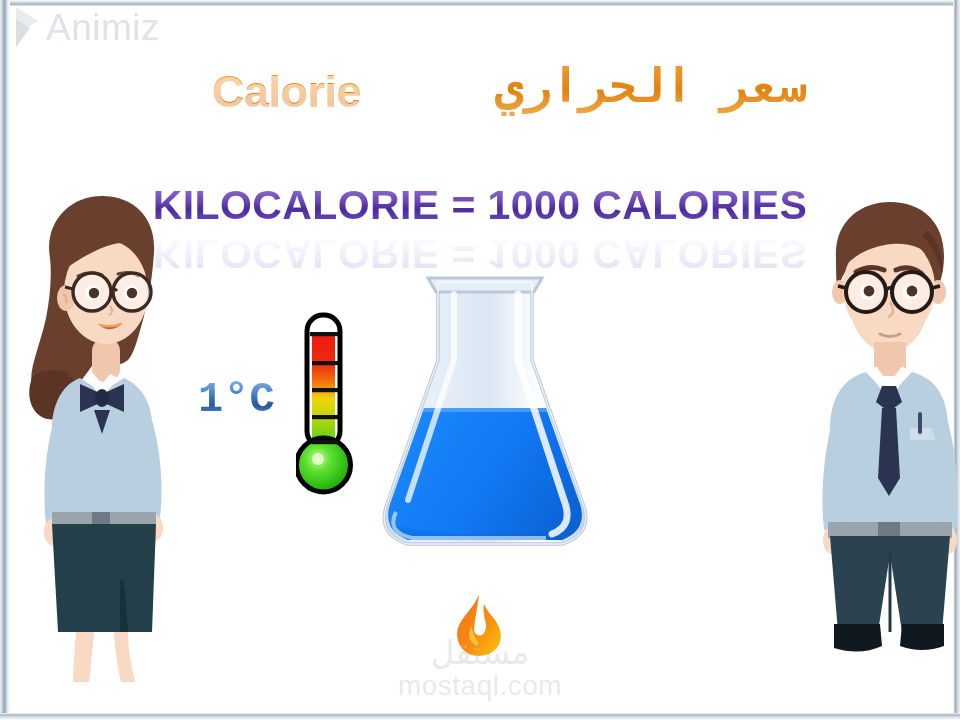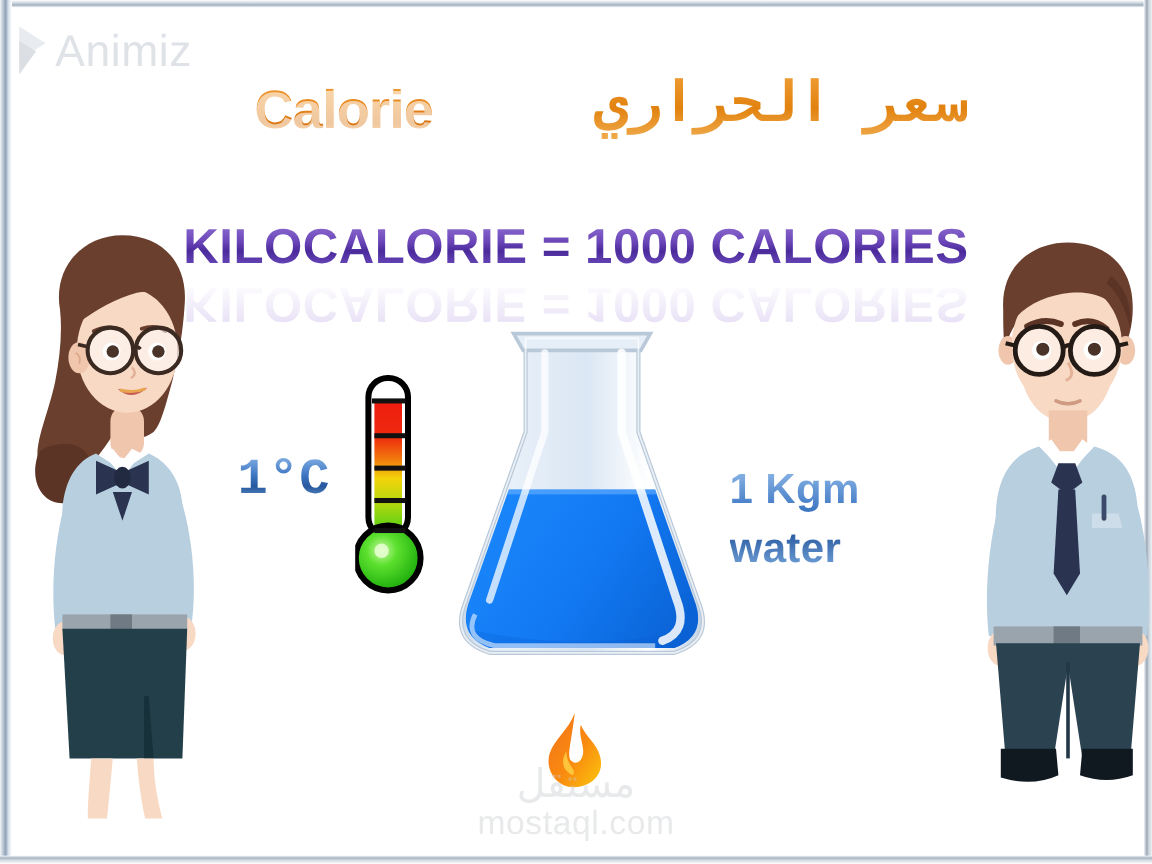--- a/index.html
+++ b/index.html
@@ -20,21 +20,21 @@
     background:linear-gradient(to right,#f2f5f8 0%,#c3cdd8 22%,#8fa4ba 46%,#dfe6ee 74%,#ffffff 100%);}
   .frame-right{right:0;top:0;width:7px;height:720px;
     background:linear-gradient(to left,#eef2f6 0%,#c8d1da 40%,#9aa8b6 62%,#ffffff 100%);}
   .frame-top{left:0;top:0;width:960px;height:6px;
     background:linear-gradient(to bottom,#ffffff 0%,#c9d2db 45%,#9fb0c0 70%,#eef2f6 100%);}
   .frame-bottom{left:0;bottom:0;width:960px;height:7px;
     background:linear-gradient(to top,#ffffff 0%,#d4dbe2 45%,#a9b6c3 72%,#f3f6f9 100%);}
 
   
   #animiz{
-    position:absolute;left:14px;top:20px;
+    position:absolute;left:14px;top:5px;
     display:flex;align-items:center;gap:6px;
     opacity:.55;
   }
   #animiz .play{
     width:26px;height:44px;position:relative;
   }
   #animiz .play svg{display:block;}
   #animiz .wm-text{
     font-size:37px;font-weight:400;letter-spacing:.5px;
     color:#c5cbd4;line-height:1;
@@ -145,24 +145,20 @@
   <div id="title-en">Calorie</div>
   <div id="title-ar">سعر الحراري</div>
 
   <div id="headline-wrap">
     <div id="headline">KILOCALORIE  =  1000 CALORIES</div>
     <div id="headline-reflection">KILOCALORIE  =  1000 CALORIES</div>
   </div>
 
   <div id="temp-label" class="blue-label">1°C</div>
 
-  <div id="water-label" class="blue-label">
-    <span>1 Kgm</span>
-    <span class="l2">water</span>
-  </div>
 
   <div id="thermometer">
     <svg width="64" height="190" viewBox="0 0 64 190">
       <defs>
         <linearGradient id="thermoGrad" x1="0" y1="0" x2="0" y2="1">
           <stop offset="0%" stop-color="#ee1c10"></stop>
           <stop offset="26%" stop-color="#ef2a0e"></stop>
           <stop offset="42%" stop-color="#f07a0c"></stop>
           <stop offset="56%" stop-color="#f2d40a"></stop>
           <stop offset="72%" stop-color="#b9d70e"></stop>

